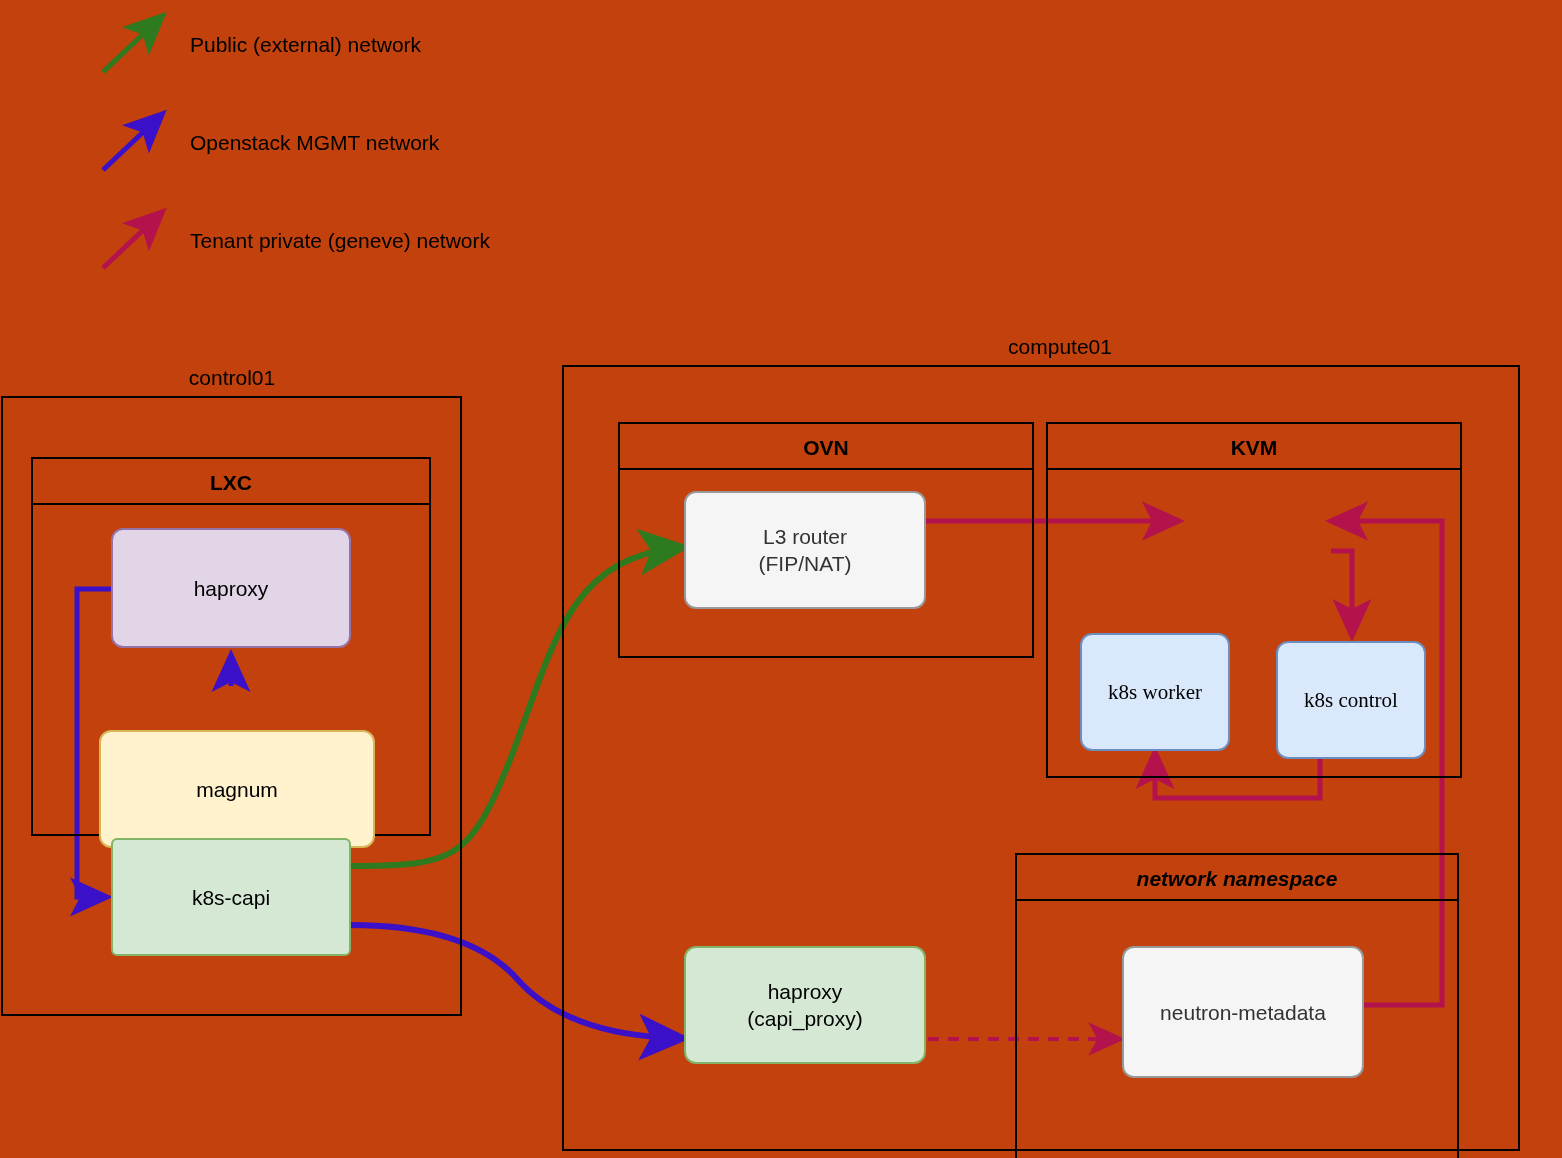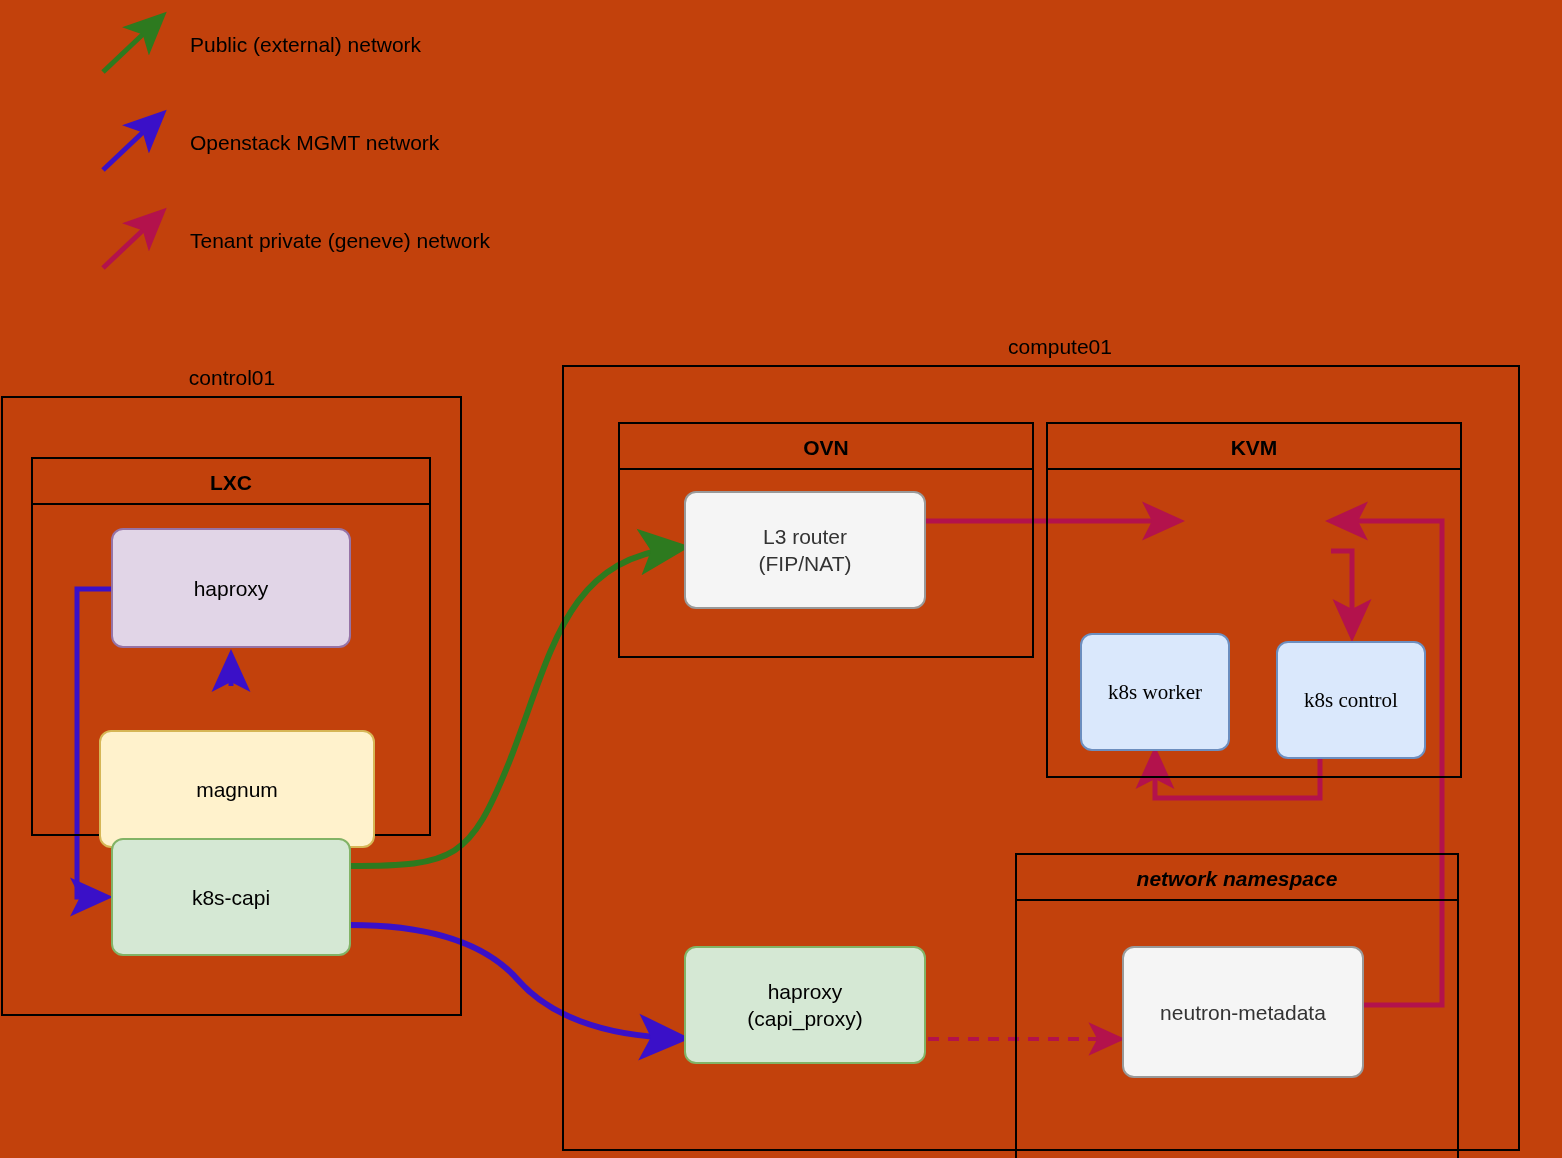--- a/index.html
+++ b/index.html
@@ -165,21 +165,21 @@
 
   <div class="container-box" style="left:31px; top:457px; width:400px; height:379px;">
     <div class="container-title" style="top:12px;">LXC</div>
     <div class="container-divider" style="top:44px;"></div>
   </div>
 
   <div class="node node-purple" style="left:111px; top:528px; width:240px; height:120px;">haproxy</div>
 
   <div class="node node-yellow" style="left:99px; top:686px; width:276px; height:118px;margin-top:44px;">magnum</div>
 
-  <div class="node node-green" style="left:111px; top:838px; width:240px; height:118px;">k8s-capi</div>
+  <div class="node node-green" style="left:111px; top:838px; width:240px; height:118px;border-radius:6px;">k8s-capi</div>
 
   <div class="outer-label" style="left:910px; top:335px; width:300px;">compute01</div>
 
   <div class="container-box" style="left:562px; top:365px; width:958px; height:786px;"></div>
 
   <div class="container-box" style="left:618px; top:422px; width:416px; height:236px;">
     <div class="container-title" style="top:12px;">OVN</div>
     <div class="container-divider" style="top:44px;"></div>
   </div>
 

